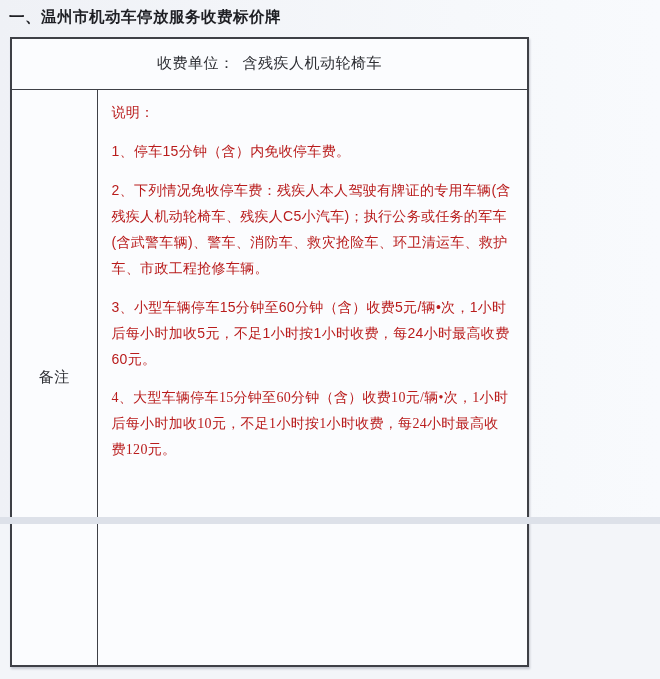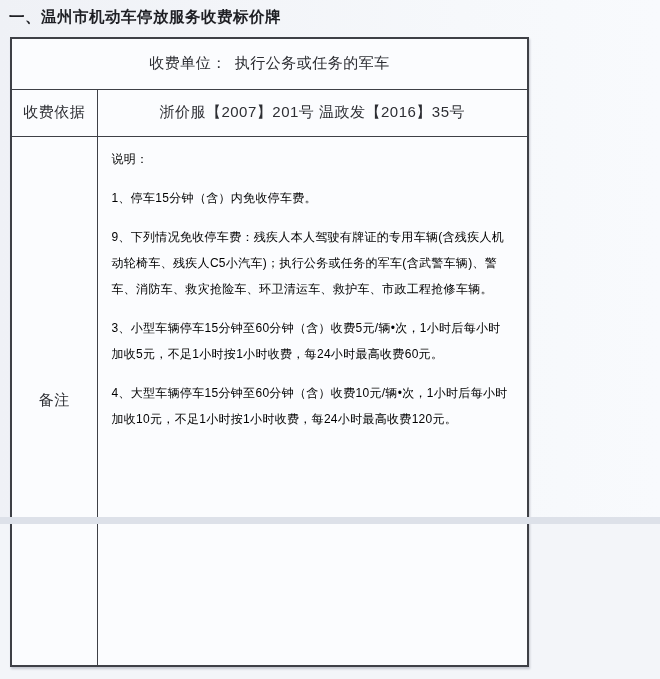--- a/index.html
+++ b/index.html
@@ -54,27 +54,27 @@
   .remark-label-cell {
     vertical-align: middle;
     text-align: center;
   }
   .remark-content-cell {
     vertical-align: top;
     text-align: left;
   }
   .remark-content {
     padding: 9px 16px 8px 14px;
-    font-size: 12px;
+    font-size: 14px;
     line-height: 26px;
-    color: #000000;
+    color: #b91c1c;
     letter-spacing: 0.3px;
   }
   .remark-content p { margin: 0 0 13px 0; }
-  .remark-content p:last-child { margin-bottom: 8px; }
+  .remark-content p:last-child { margin-bottom: 8px; font-family: Liberation Serif, serif; }
   .bottom-strip {
     position: absolute;
     left: 0; bottom: 0;
     width: 660px; height: 7px;
     background: #dde1e9;
   }
 </style>
 </head>
 <body>
 
@@ -85,39 +85,35 @@
   <table class="fee-table">
     <colgroup>
       <col style="width:86px">
       <col style="width:193px">
       <col style="width:238px">
     </colgroup>
 
     <tbody>
         <tr class="row-unit">
       <td colspan="3" class="unit-cell">
-        <span class="lbl">收费单位：</span><span>执行公务或任务的军车</span>
+        <span class="lbl">收费单位：</span><span>含残疾人机动轮椅车</span>
       </td>
     </tr>
 
-    <tr class="row-basis">
-      <td>收费依据</td>
-      <td colspan="2">浙价服【2007】201号 温政发【2016】35号</td>
-    </tr>
 
 
 
 
     <tr class="row-remark">
       <td class="remark-label-cell">备注</td>
       <td colspan="2" class="remark-content-cell">
         <div class="remark-content">
           <p>说明：</p>
           <p>1、停车15分钟（含）内免收停车费。</p>
-          <p>9、下列情况免收停车费：残疾人本人驾驶有牌证的专用车辆(含残疾人机动轮椅车、残疾人C5小汽车)；执行公务或任务的军车(含武警车辆)、警车、消防车、救灾抢险车、环卫清运车、救护车、市政工程抢修车辆。</p>
+          <p>2、下列情况免收停车费：残疾人本人驾驶有牌证的专用车辆(含残疾人机动轮椅车、残疾人C5小汽车)；执行公务或任务的军车(含武警车辆)、警车、消防车、救灾抢险车、环卫清运车、救护车、市政工程抢修车辆。</p>
           <p>3、小型车辆停车15分钟至60分钟（含）收费5元/辆•次，1小时后每小时加收5元，不足1小时按1小时收费，每24小时最高收费60元。</p>
           <p>4、大型车辆停车15分钟至60分钟（含）收费10元/辆•次，1小时后每小时加收10元，不足1小时按1小时收费，每24小时最高收费120元。</p>
         </div>
       </td>
     </tr>
   </tbody>
     </table>
 
   <div class="bottom-strip"></div>
 </div>

